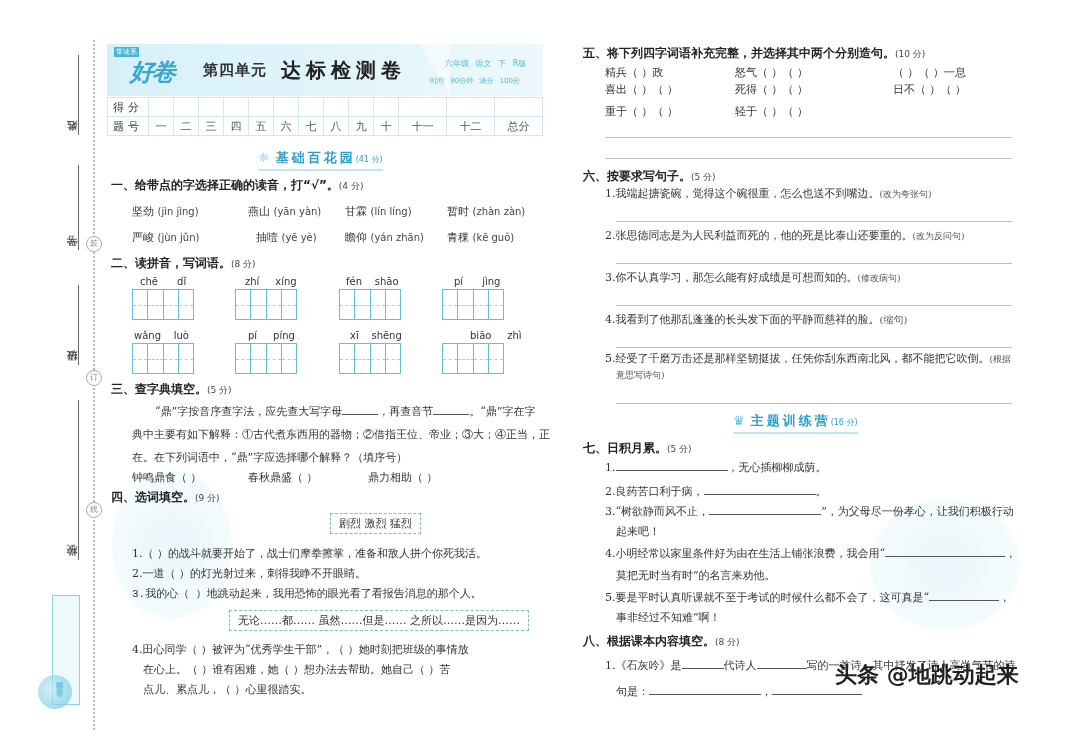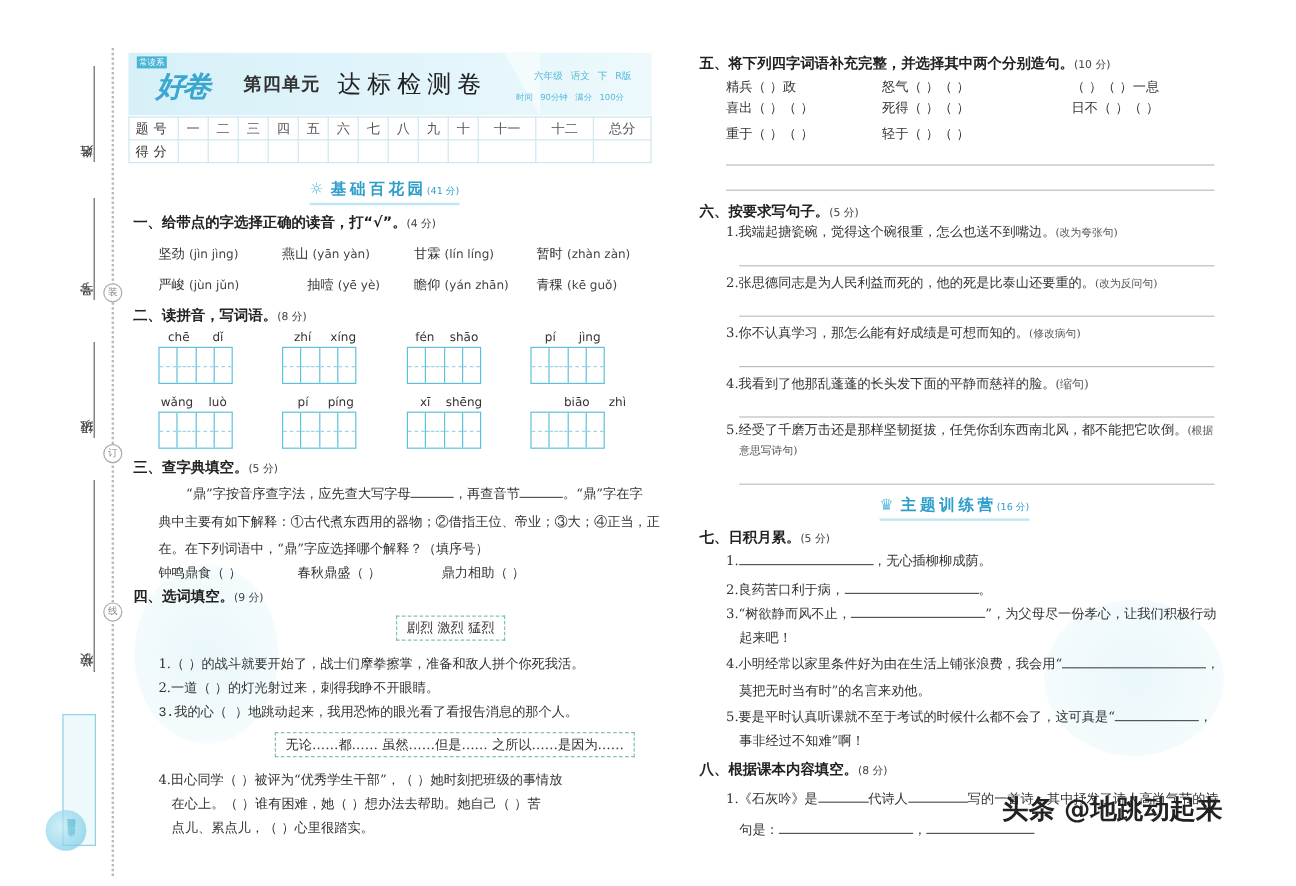--- a/index.html
+++ b/index.html
@@ -21,21 +21,21 @@
   
   .banner { position:absolute; left:107px; top:44px; width:436px; height:52px;
     background:linear-gradient(90deg,#d7f0f8 0%,#e3f5fb 60%,#edf9fc 100%); }
   .banner-diag { position:absolute; left:420px; top:44px; width:0; height:0;
     border-top:52px solid #f3fbfd; border-left:30px solid transparent; }
   .brand-small { position:absolute; left:114px; top:47px; font-size:7px; color:#fff; background:#48b4d6; padding:0 2px;
     font-family:"DejaVu Sans",sans-serif; }
   .brand-logo { position:absolute; left:130px; top:56px; font-size:24px; color:#3aa7cf; font-style:italic; font-weight:bold;
     font-family:"DejaVu Sans",sans-serif; letter-spacing:-2px; }
   .title-unit { position:absolute; left:203px; top:61px; font-size:15px; font-weight:bold; color:#333; letter-spacing:1px; }
-  .title-main { position:absolute; left:281px; top:57px; font-size:20px; font-weight:normal; color:#222; letter-spacing:5px; }
+  .title-main { position:absolute; left:281px; top:57px; font-size:20px; font-weight:bold; color:#222; letter-spacing:5px; }
   .meta1 { position:absolute; left:445px; top:58px; font-size:8px; color:#55b9d8; font-family:"DejaVu Sans",sans-serif; word-spacing:4px; }
   .meta2 { position:absolute; left:430px; top:76px; font-size:7px; color:#55b9d8; font-family:"DejaVu Sans",sans-serif; word-spacing:4px; }
 
   
   table.score { position:absolute; left:107px; top:97px; width:436px; border-collapse:collapse; font-size:11px; }
   table.score td { border:1px solid #cfe7ef; height:18px; text-align:center; color:#555; padding:0; }
   table.score td.lbl { width:40px; color:#333; letter-spacing:4px; }
 
   
   .sec-banner { position:absolute; font-size:13px; font-weight:bold; color:#2e9fcb; font-family:"DejaVu Sans",sans-serif;
@@ -91,63 +91,63 @@
 <div class="brand-small">常读系</div>
 <div class="brand-logo">好卷</div>
 <div class="title-unit">第四单元</div>
 <div class="title-main">达标检测卷</div>
 <div class="meta1">六年级  语文  下  R版</div>
 <div class="meta2">时间 90分钟  满分 100分</div>
 
 <table class="score">
   <tbody>
       <tr>
+    <td class="lbl">得分</td>
+    <td></td>
+        <td></td>
+    <td></td>
+        <td></td>
+    <td></td>
+        <td></td>
+    <td></td>
+        <td></td>
+    <td></td>
+        <td></td>
+    <td></td>
+        <td></td>
+    <td></td>
+  </tr>
+  <tr>
     <td class="lbl">题号</td>
     <td>一</td>
     <td>二</td>
     <td>三</td>
     <td>四</td>
     <td>五</td>
     <td>六</td>
     <td>七</td>
     <td>八</td>
     <td>九</td>
     <td>十</td>
     <td>十一</td>
     <td>十二</td>
     <td>总分</td>
   </tr>
-  <tr>
-    <td class="lbl">得分</td>
-    <td></td>
-        <td></td>
-    <td></td>
-        <td></td>
-    <td></td>
-        <td></td>
-    <td></td>
-        <td></td>
-    <td></td>
-        <td></td>
-    <td></td>
-        <td></td>
-    <td></td>
-  </tr>
 </tbody>
   </table>
 
 <div class="sec-banner" style="left:258px;top:149px;">
   <span class="sec-icon">☼</span><span>基础百花园</span><span class="pts">(41 分)</span>
 </div>
 
 <div class="qh" style="left:111px;top:177px;">
   <span>一、给带点的字选择正确的读音，打“√”。</span><span class="pts">(4 分)</span>
 </div>
 <div class="txt" style="left:132px;top:204px;"><span>坚劲</span> <span class="py">(jìn  jìng)</span></div>
-<div class="txt" style="left:235px;top:204px;"><span>燕山</span> <span class="py">(yān  yàn)</span></div>
+<div class="txt" style="left:248px;top:204px;"><span>燕山</span> <span class="py">(yān  yàn)</span></div>
 <div class="txt" style="left:345px;top:204px;"><span>甘霖</span> <span class="py">(lín  líng)</span></div>
 <div class="txt" style="left:447px;top:204px;"><span>暂时</span> <span class="py">(zhàn  zàn)</span></div>
 <div class="txt" style="left:132px;top:230px;"><span>严峻</span> <span class="py">(jùn  jǔn)</span></div>
 <div class="txt" style="left:235px;top:230px;margin-left:21px;"><span>抽噎</span> <span class="py">(yē  yè)</span></div>
 <div class="txt" style="left:345px;top:230px;"><span>瞻仰</span> <span class="py">(yán  zhān)</span></div>
 <div class="txt" style="left:447px;top:230px;"><span>青稞</span> <span class="py">(kē  guǒ)</span></div>
 
 <div class="qh" style="left:111px;top:255px;">
   <span>二、读拼音，写词语。</span><span class="pts">(8 分)</span>
 </div>

